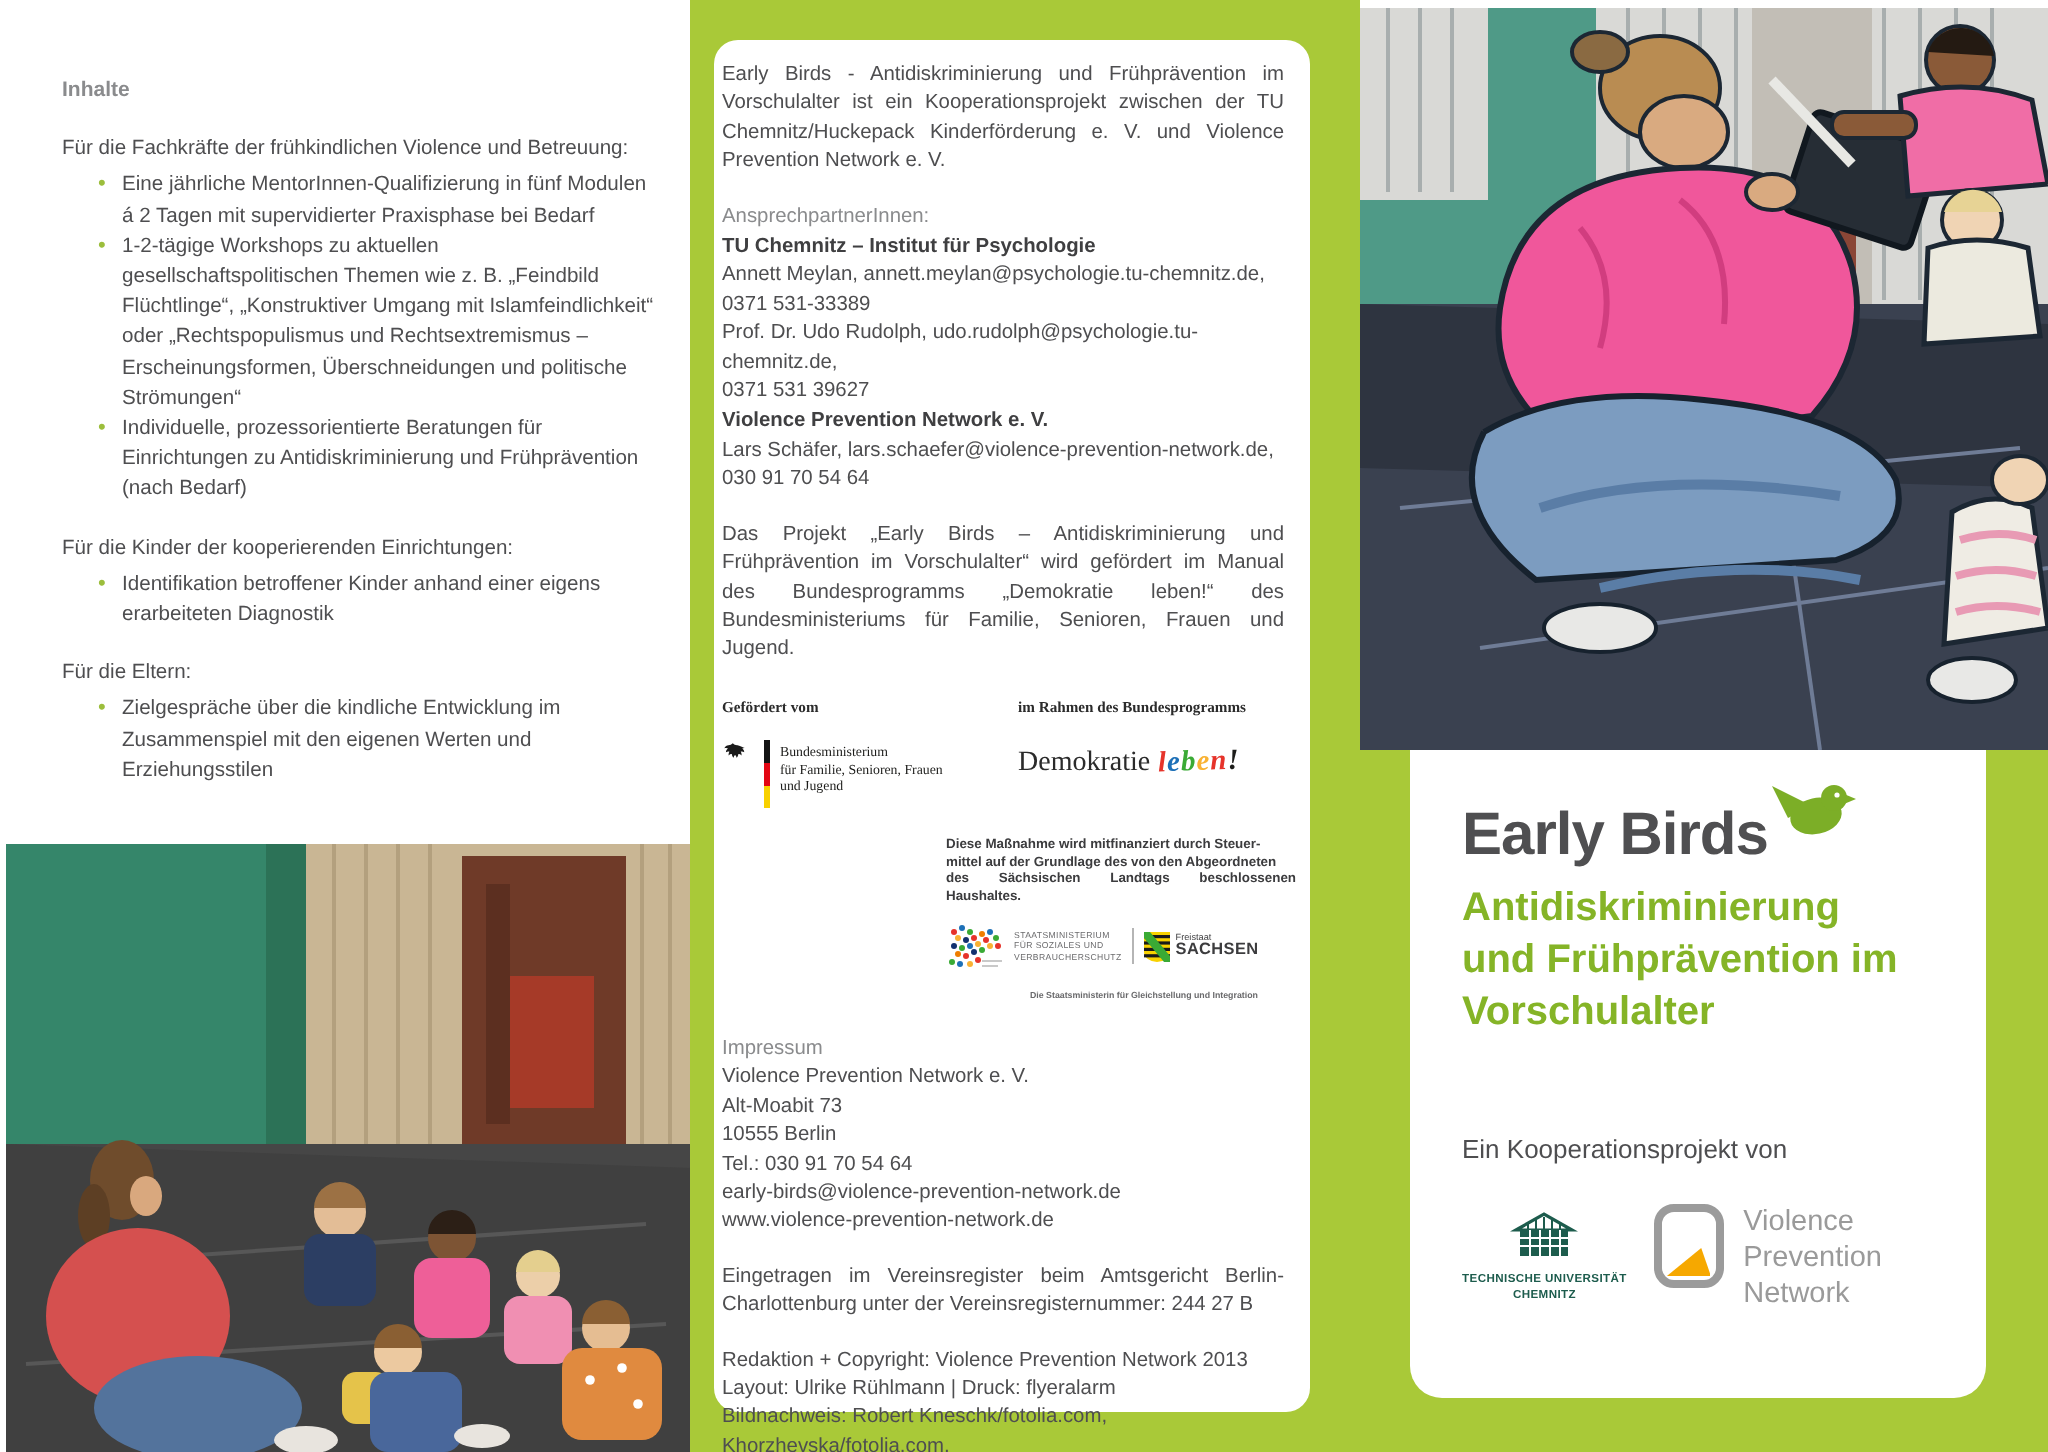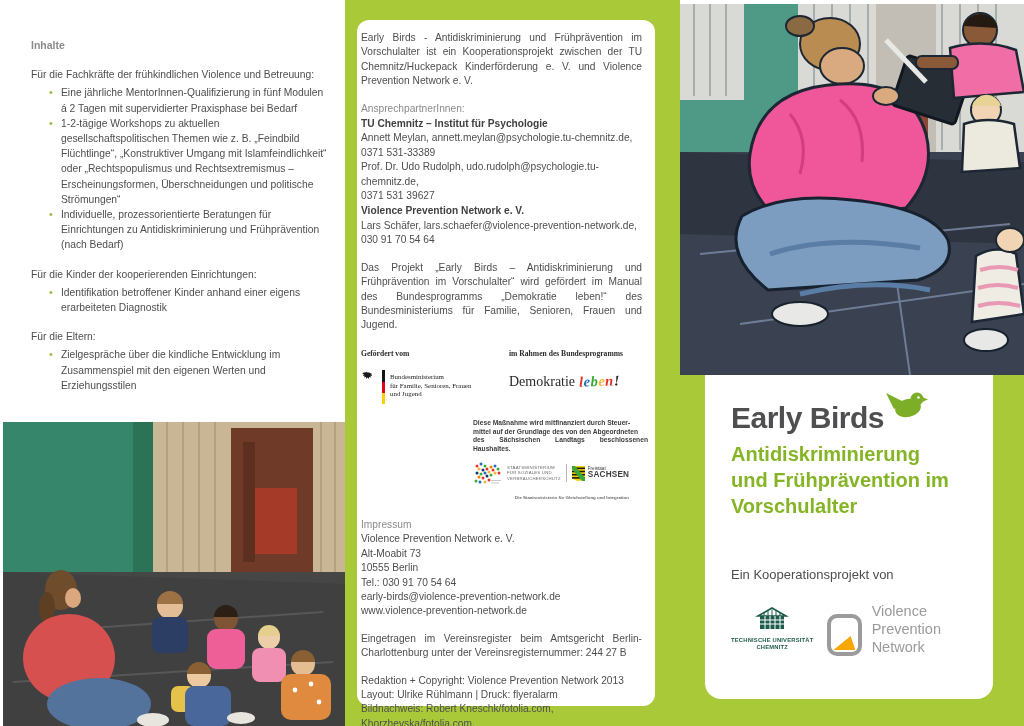--- a/index.html
+++ b/index.html
@@ -63,21 +63,21 @@
   .rp-photo{position:absolute;left:0;top:0;width:344px;height:371px;display:block}
   .right-card{position:absolute;left:25px;top:371px;width:288px;height:324px;background:#fff;
               border-radius:0 0 16px 16px;padding:26px 24px 0 26px}
   .rp-title{position:relative;font-size:30px;font-weight:bold;color:#4f4f51;letter-spacing:-.5px;width:fit-content}
   .rp-bird{position:absolute;right:-44px;top:-12px}
   .rp-sub{margin-top:6px;font-size:20px;line-height:26px;font-weight:bold;color:var(--green-text)}
   .rp-coop{margin-top:48px;font-size:13px;color:#4e4e50}
   .rp-logos{display:flex;align-items:center;margin-top:20px}
   .tu-block{width:104px;text-align:center;color:#1d5c4d}
   .tu-text{font-size:5.8px;font-weight:bold;line-height:7.5px;letter-spacing:.2px;margin-top:2px}
-  .vpn-block{display:flex;align-items:flex-end;margin-left:14px}
+  .vpn-block{display:flex;align-items:flex-start;margin-left:14px}
   .vpn-square{position:relative;width:42px;height:42px;border:4px solid #9b9b9b;border-radius:10px;background:#fff;overflow:hidden}
   .vpn-tri{position:absolute;left:2px;bottom:2px;width:22px;height:18px;background:#f6a800;
            clip-path:polygon(0 100%, 100% 100%, 78% 22%)}
   .vpn-text{margin-left:10px;font-size:14.5px;line-height:18px;color:#9a9a9a}
 </style>
 </head>
 <body>
 
 <div class="page">
 

